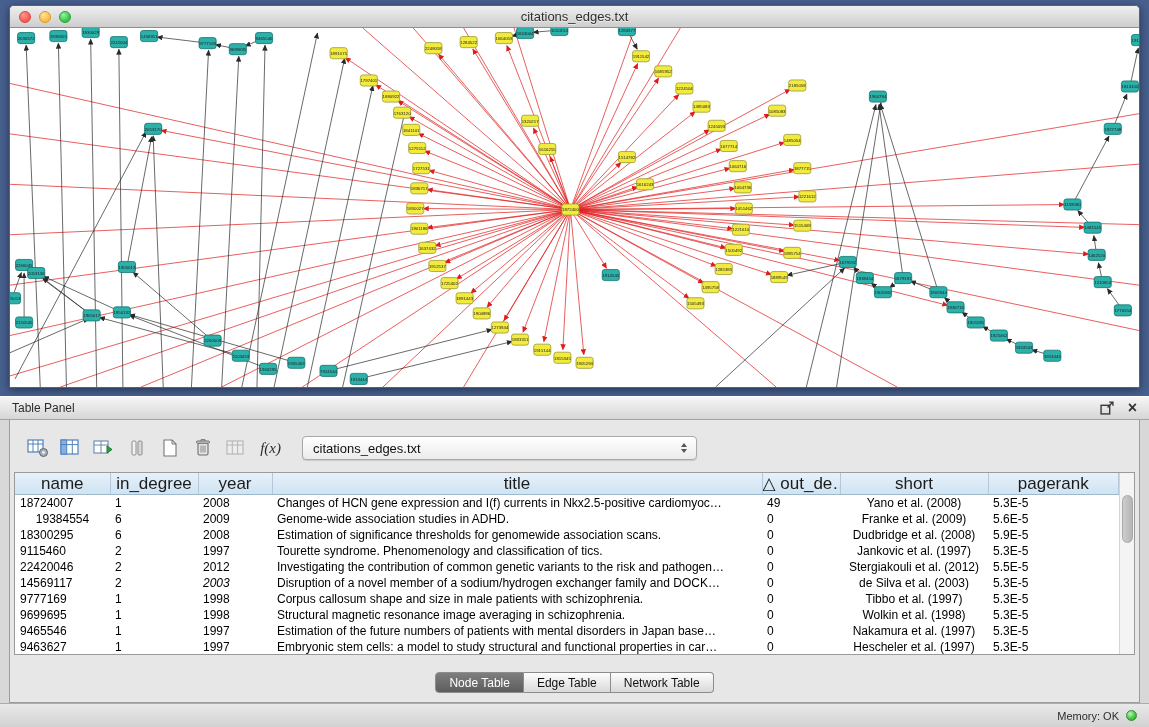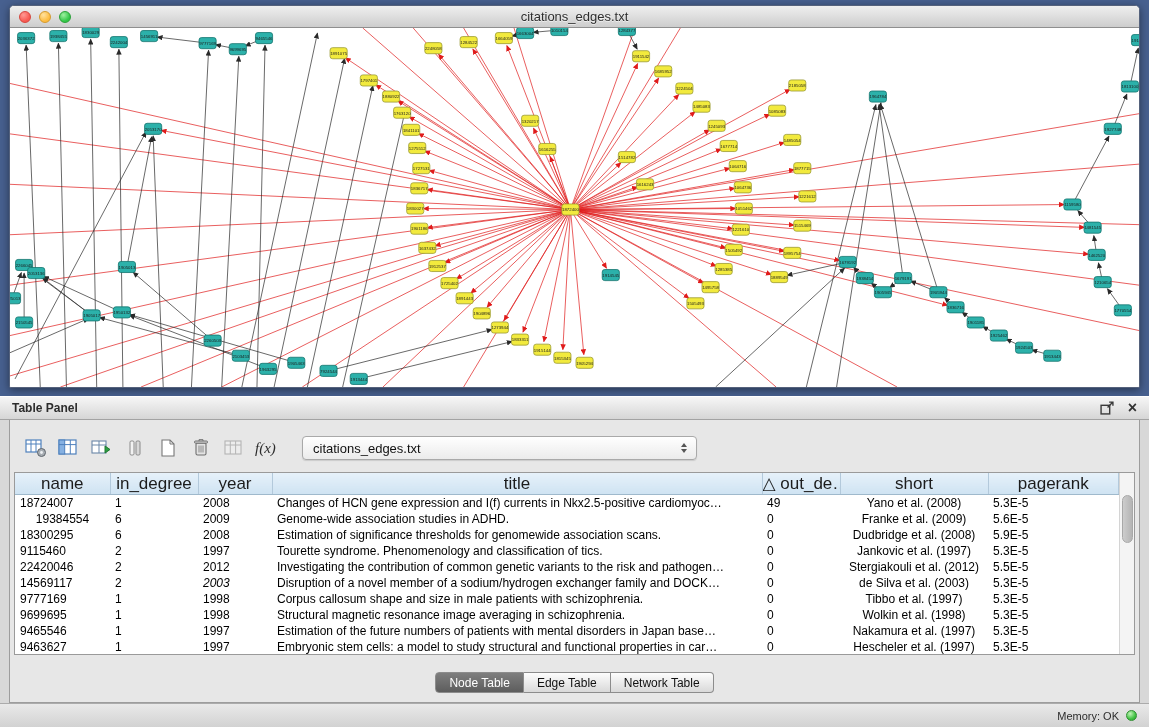--- a/index.html
+++ b/index.html
@@ -27,31 +27,31 @@
   .black-edge { stroke:#2a2a2a; stroke-width:0.7; }
   .node-y { fill:#f2ea3d; stroke:#9b9b35; stroke-width:0.8; }
   .node-t { fill:#2cb1aa; stroke:#14756f; stroke-width:0.8; }
   .node-label { font-size:4.3px; fill:#1c1c1c; text-anchor:middle;
     font-family:"Liberation Sans", sans-serif; }
 
   
   .panel-header { height:24px; flex:none; display:flex; align-items:center;
     background:linear-gradient(#f6f6f6,#d6d6d6);
     border-top:1px solid #ffffff; border-bottom:1px solid #a3a3a3; padding:0 12px; }
-  .panel-title { font-size:12px; color:#2c2c2c;font-weight:bold; }
+  .panel-title { font-size:12px; color:#2c2c2c; }
   .ph-icons { margin-left:auto; display:flex; align-items:center; gap:14px; }
   .ph-close { font-size:16px; font-weight:bold; color:#333; line-height:14px; cursor:default; }
 
   
   .panel-body { flex:1; margin:0 9px; background:#e7e7e7;
     border:1px solid #9d9d9d; border-top:none;
     display:flex; flex-direction:column; padding:6px 2px 5px; }
   .toolbar { display:flex; align-items:center; gap:7px; padding:10px 10px 10px 12px; flex:none; }
   .tool-btn { width:26px; height:24px; background:transparent; border:none;
-    display:flex; align-items:center; justify-content:flex-start; }
+    display:flex; align-items:center; justify-content:flex-end; }
   .fx-label { font-family:"Liberation Serif", serif; font-style:italic;
     font-size:15px; color:#2c2c2c; }
   .combo { margin-left:14px; width:395px; height:24px; display:flex; align-items:center;
     background:linear-gradient(#ffffff,#ebebeb); border:1px solid #a9a9a9;
     border-radius:4px; padding-left:10px; font-size:13px; color:#111;
     box-shadow:0 1px 1px rgba(0,0,0,.12); }
   .combo-arrows { margin-left:auto; padding-right:9px; display:flex;
     flex-direction:column; gap:2px; }
   .arr-up { width:0; height:0; border-left:3.5px solid transparent;
     border-right:3.5px solid transparent; border-bottom:4.5px solid #555; }

